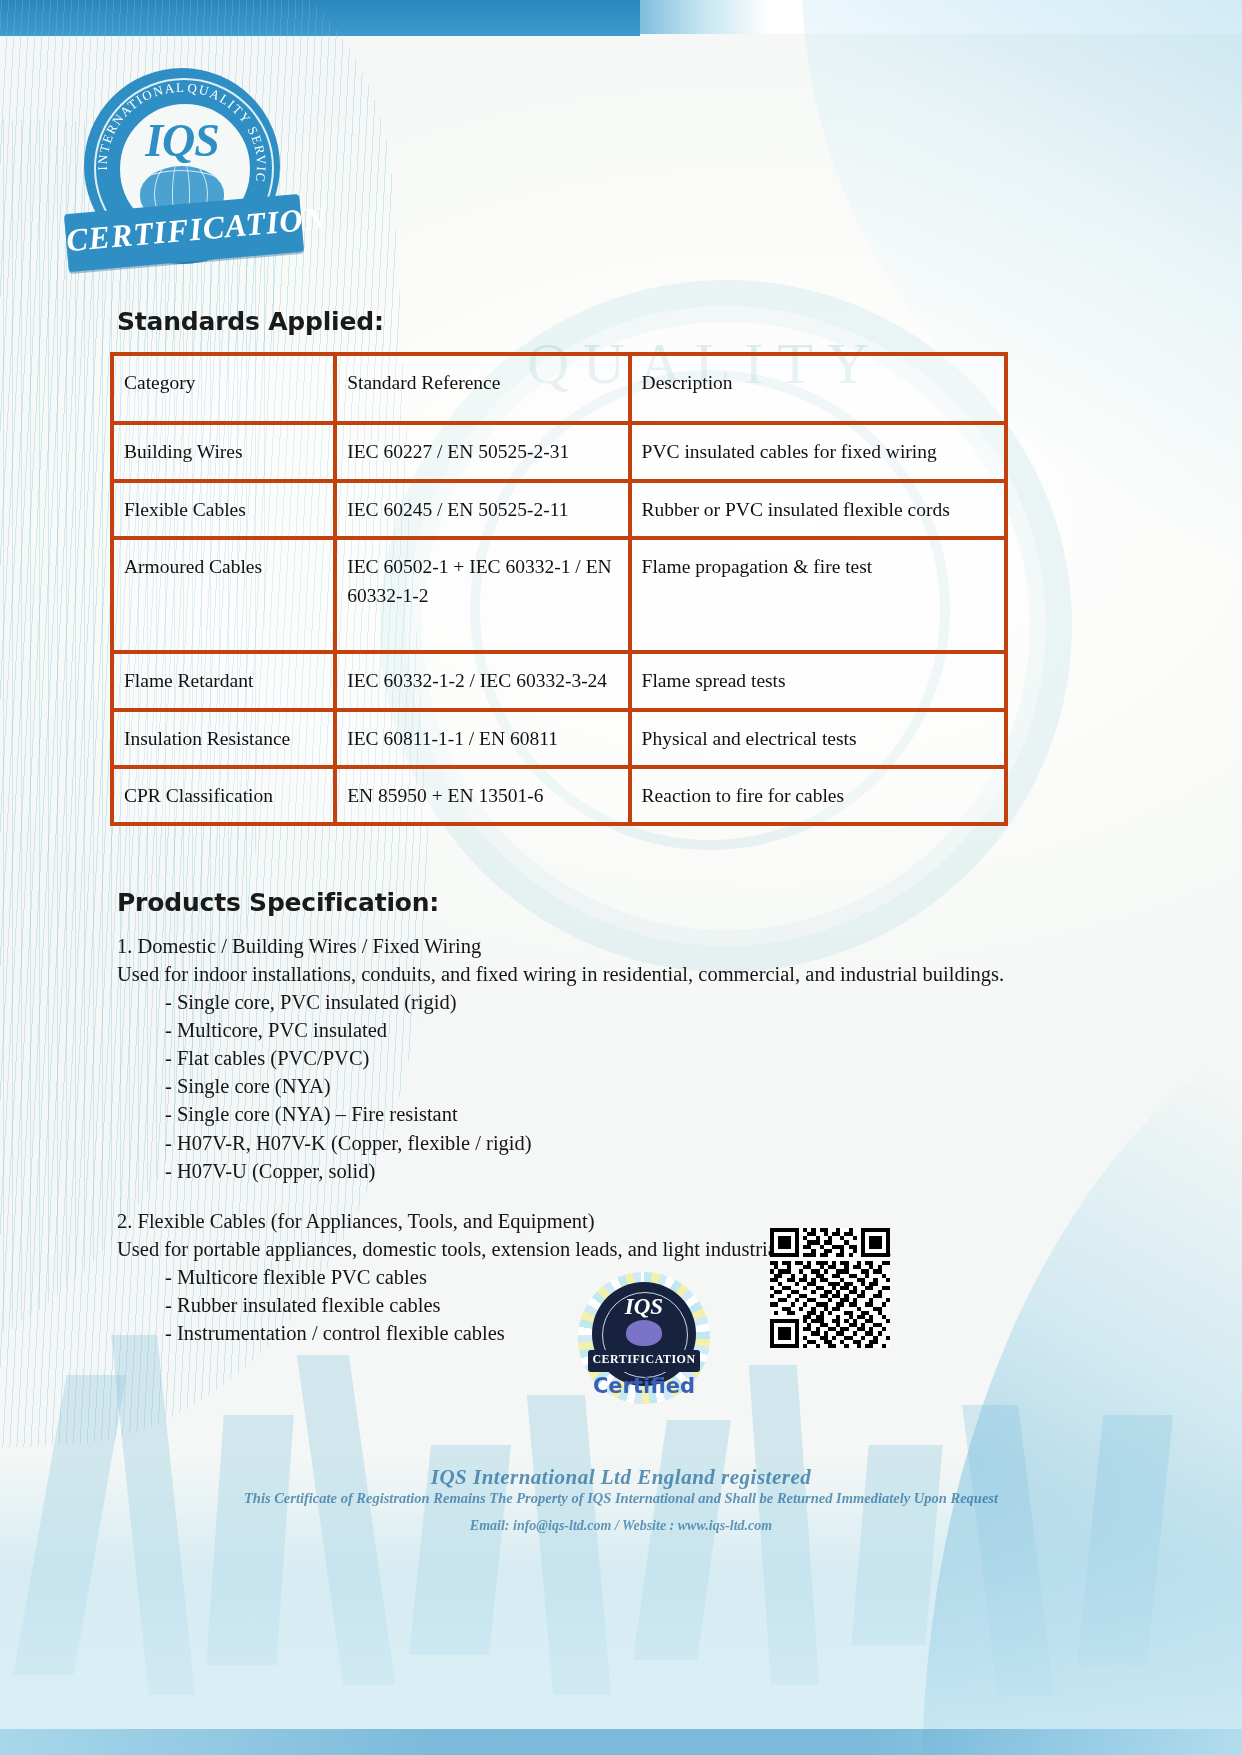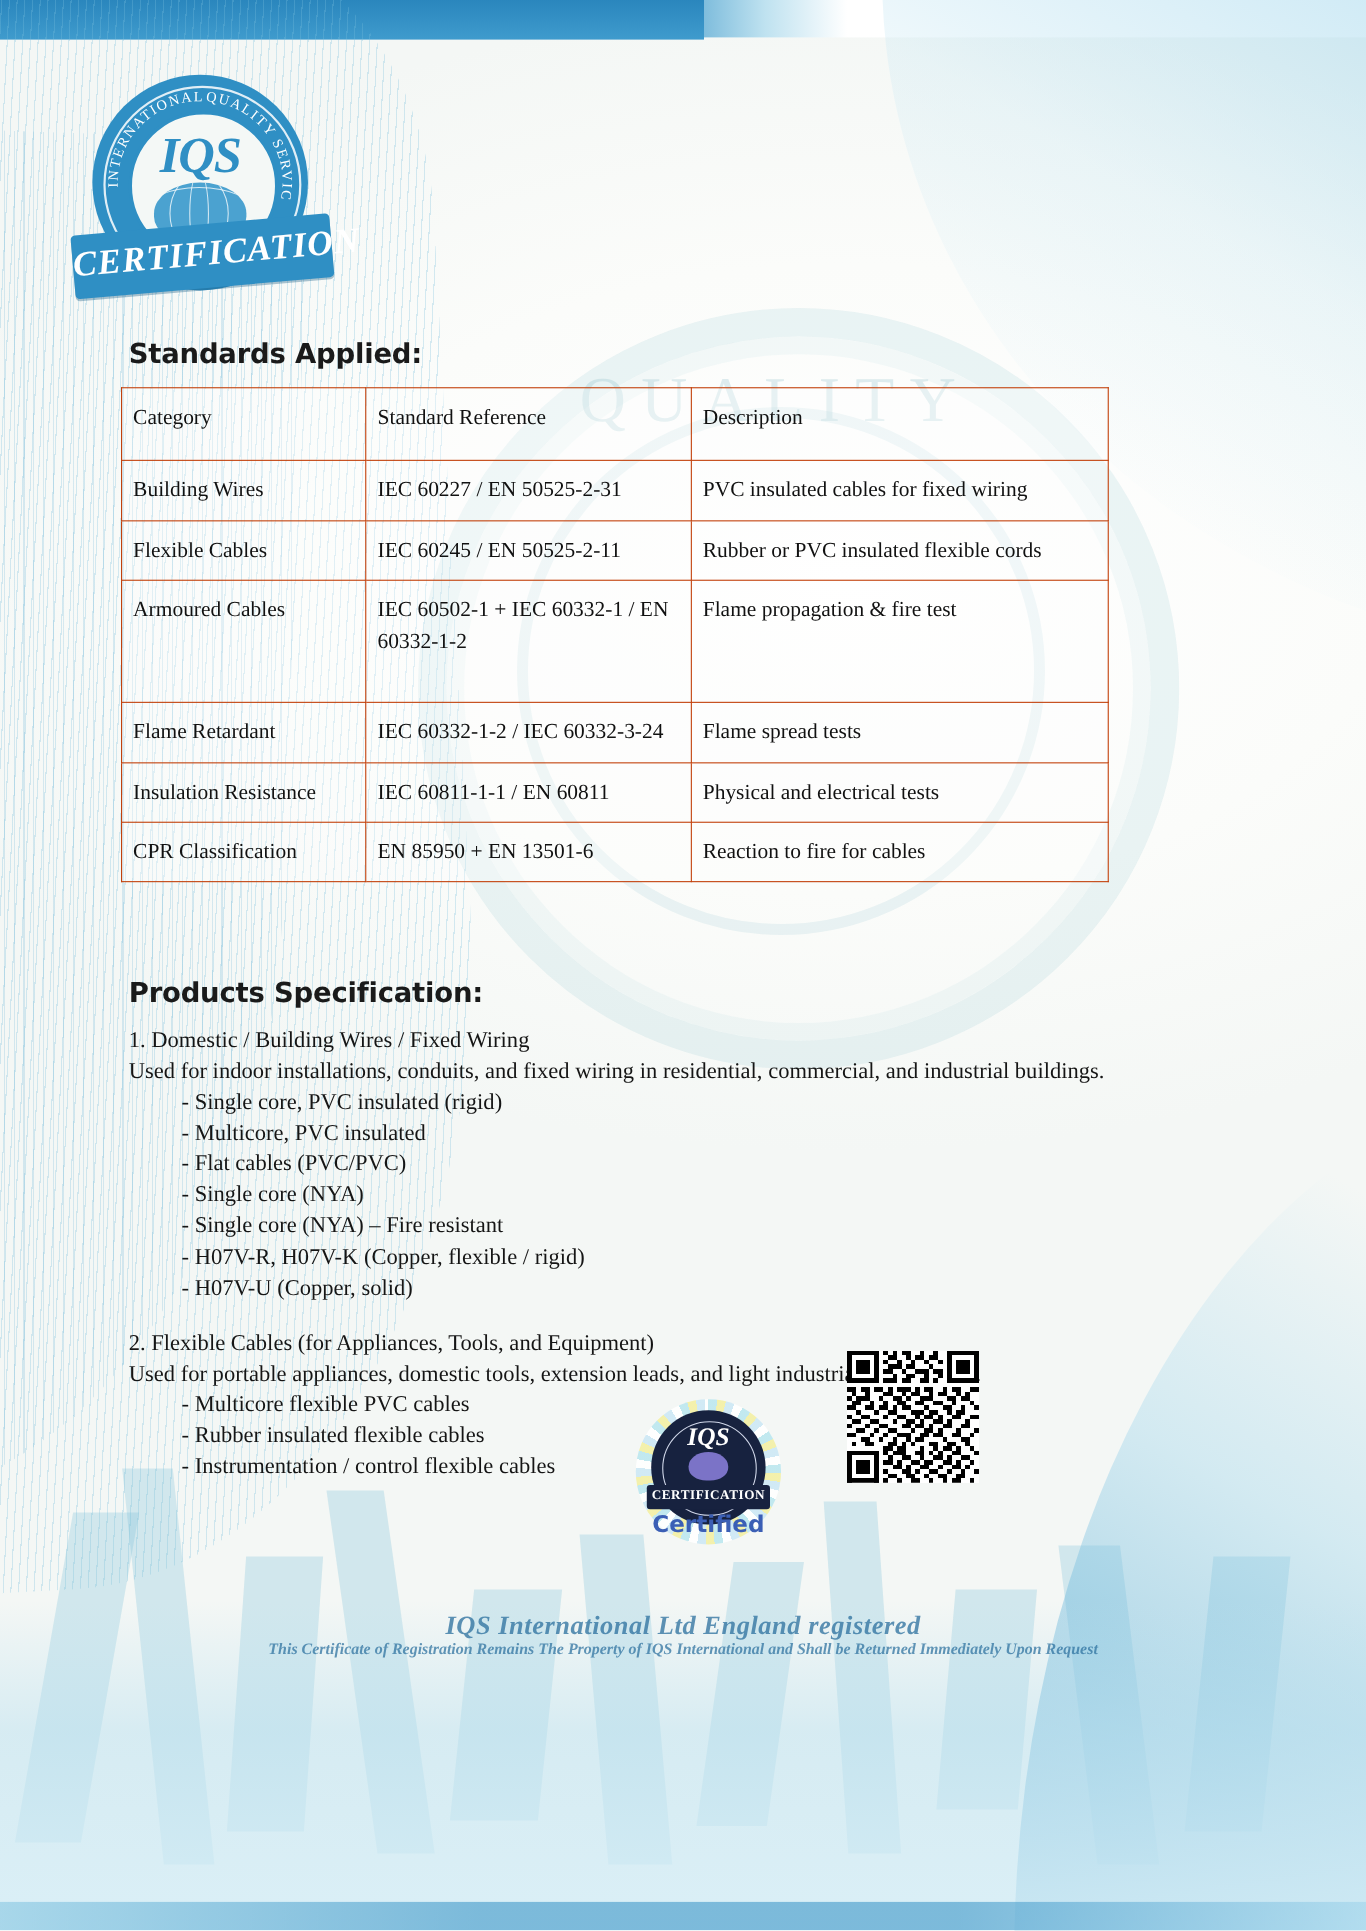--- a/index.html
+++ b/index.html
@@ -227,21 +227,21 @@
     position: absolute;
     left: 110px; top: 352px;
     width: 898px;
     border-collapse: collapse;
     font-family: "Liberation Serif", serif;
     font-size: 19.5px;
     color: #111111;
     background: rgba(255,255,255,0.30);
   }
   table.std-table td, table.std-table th {
-    border: 1px solid #c2410c;
+    border: 4px solid #c2410c;
     padding: 12px 10px 12px 10px;
     vertical-align: top;
     text-align: left;
     font-weight: normal;
     line-height: 1.5;
   }
   table.std-table th { padding-bottom: 24px; }
   table.std-table .c-cat  { width: 210px; }
   table.std-table .c-ref  { width: 293px; }
   table.std-table .c-desc { width: 383px; }
@@ -340,21 +340,21 @@
     position: absolute;
     left: 0; top: 1465px;
     width: 1242px;
     text-align: center;
     font-family: "Liberation Serif", serif;
     color: #2a6f9e;
   }
   .footer-line1 {
     font-weight: bold;
     font-style: italic;
-    font-size: 24px;
+    font-size: 21px;
     letter-spacing: 0.5px;
     opacity: 0.75;
   }
   .footer-line2 {
     font-weight: bold;
     font-style: italic;
     font-size: 14.5px;
     opacity: 0.72;
   }
   .footer-line3 {
@@ -713,16 +713,17 @@
           <rect x="21" y="28" width="1" height="1"></rect>
             <rect x="23" y="28" width="2" height="1"></rect>
           <rect x="27" y="28" width="1" height="1"></rect>
         </g>
       </svg>
     </div>
 
     <div class="footer">
       <div class="footer-line1">IQS  International Ltd England registered</div>
       <div class="footer-line2">This Certificate of Registration Remains The Property of IQS International and Shall be Returned Immediately Upon Request</div>
+      <div class="footer-line3">Email: info@iqs-ltd.com / Website : www.iqs-ltd.com</div>
     </div>
 
   </div>
 </div>
 
 </body></html>

